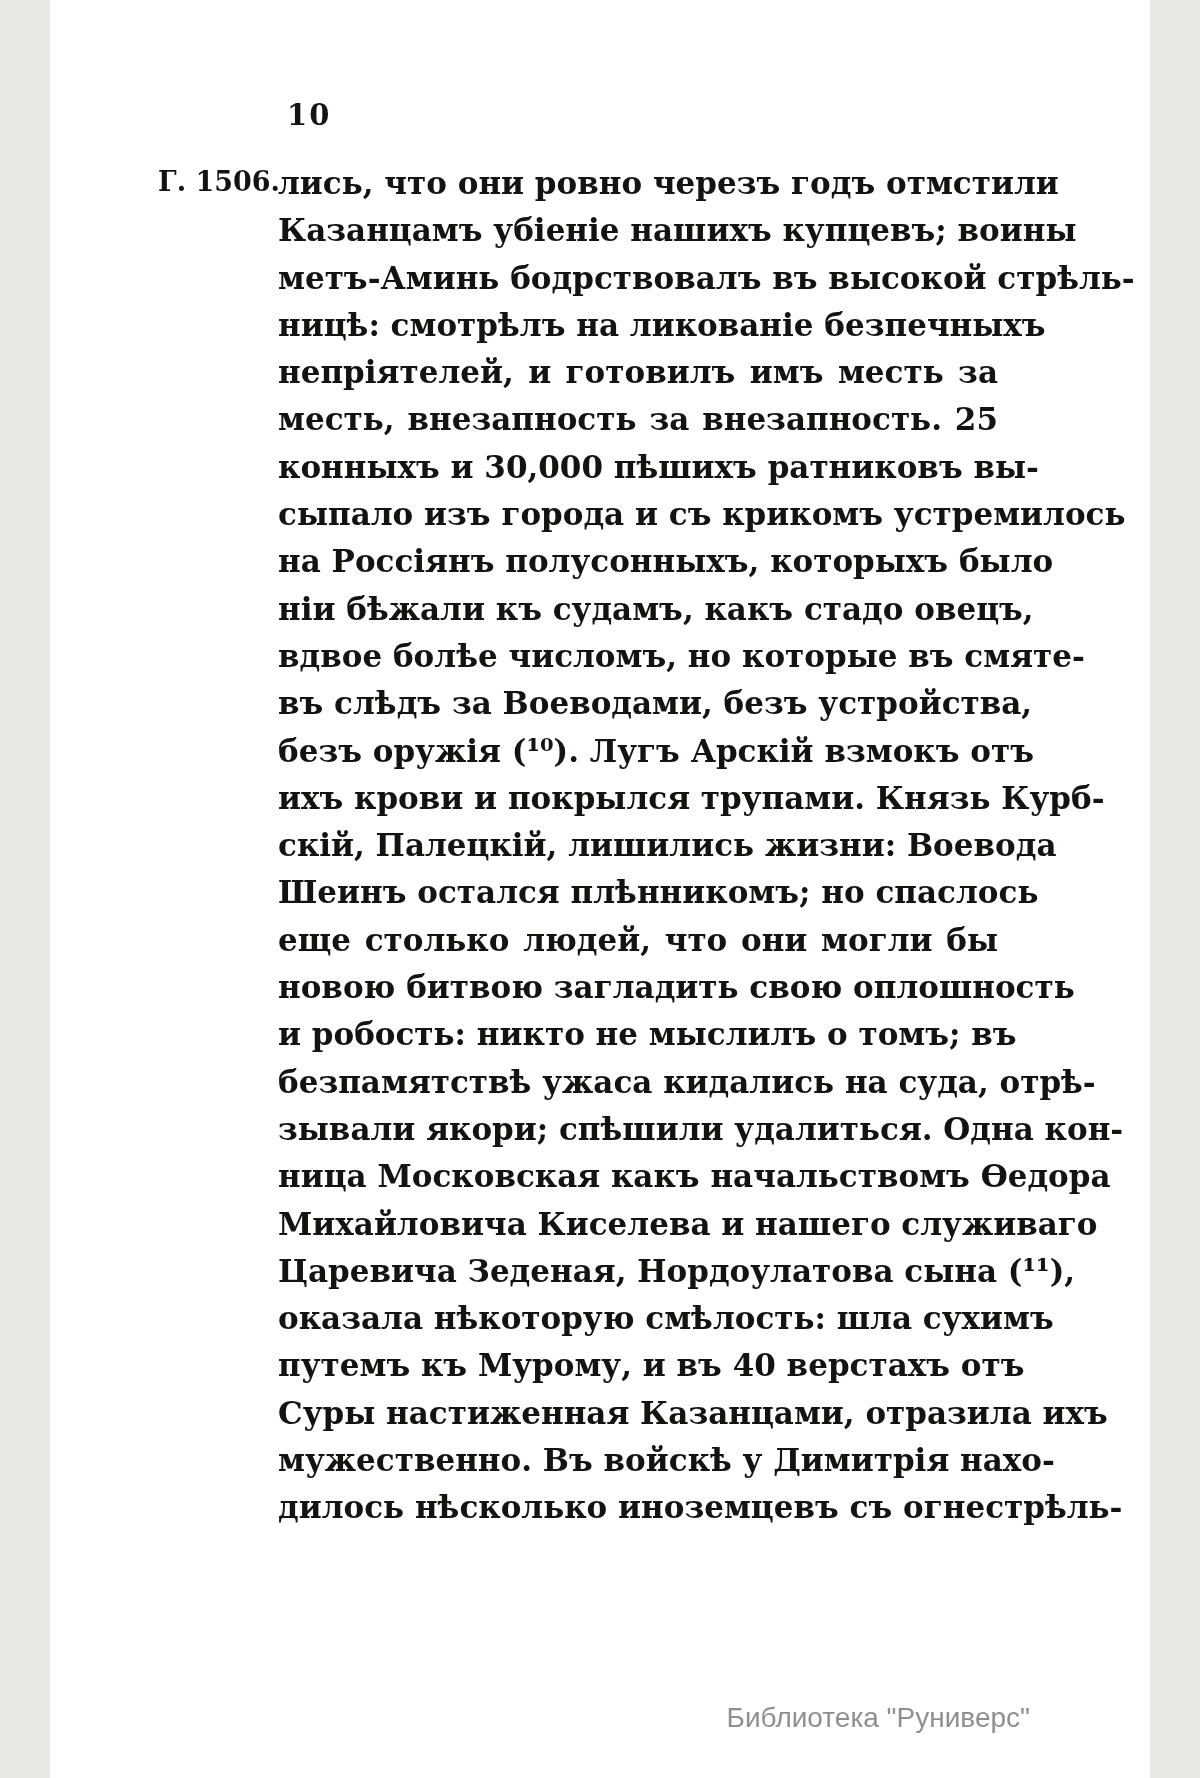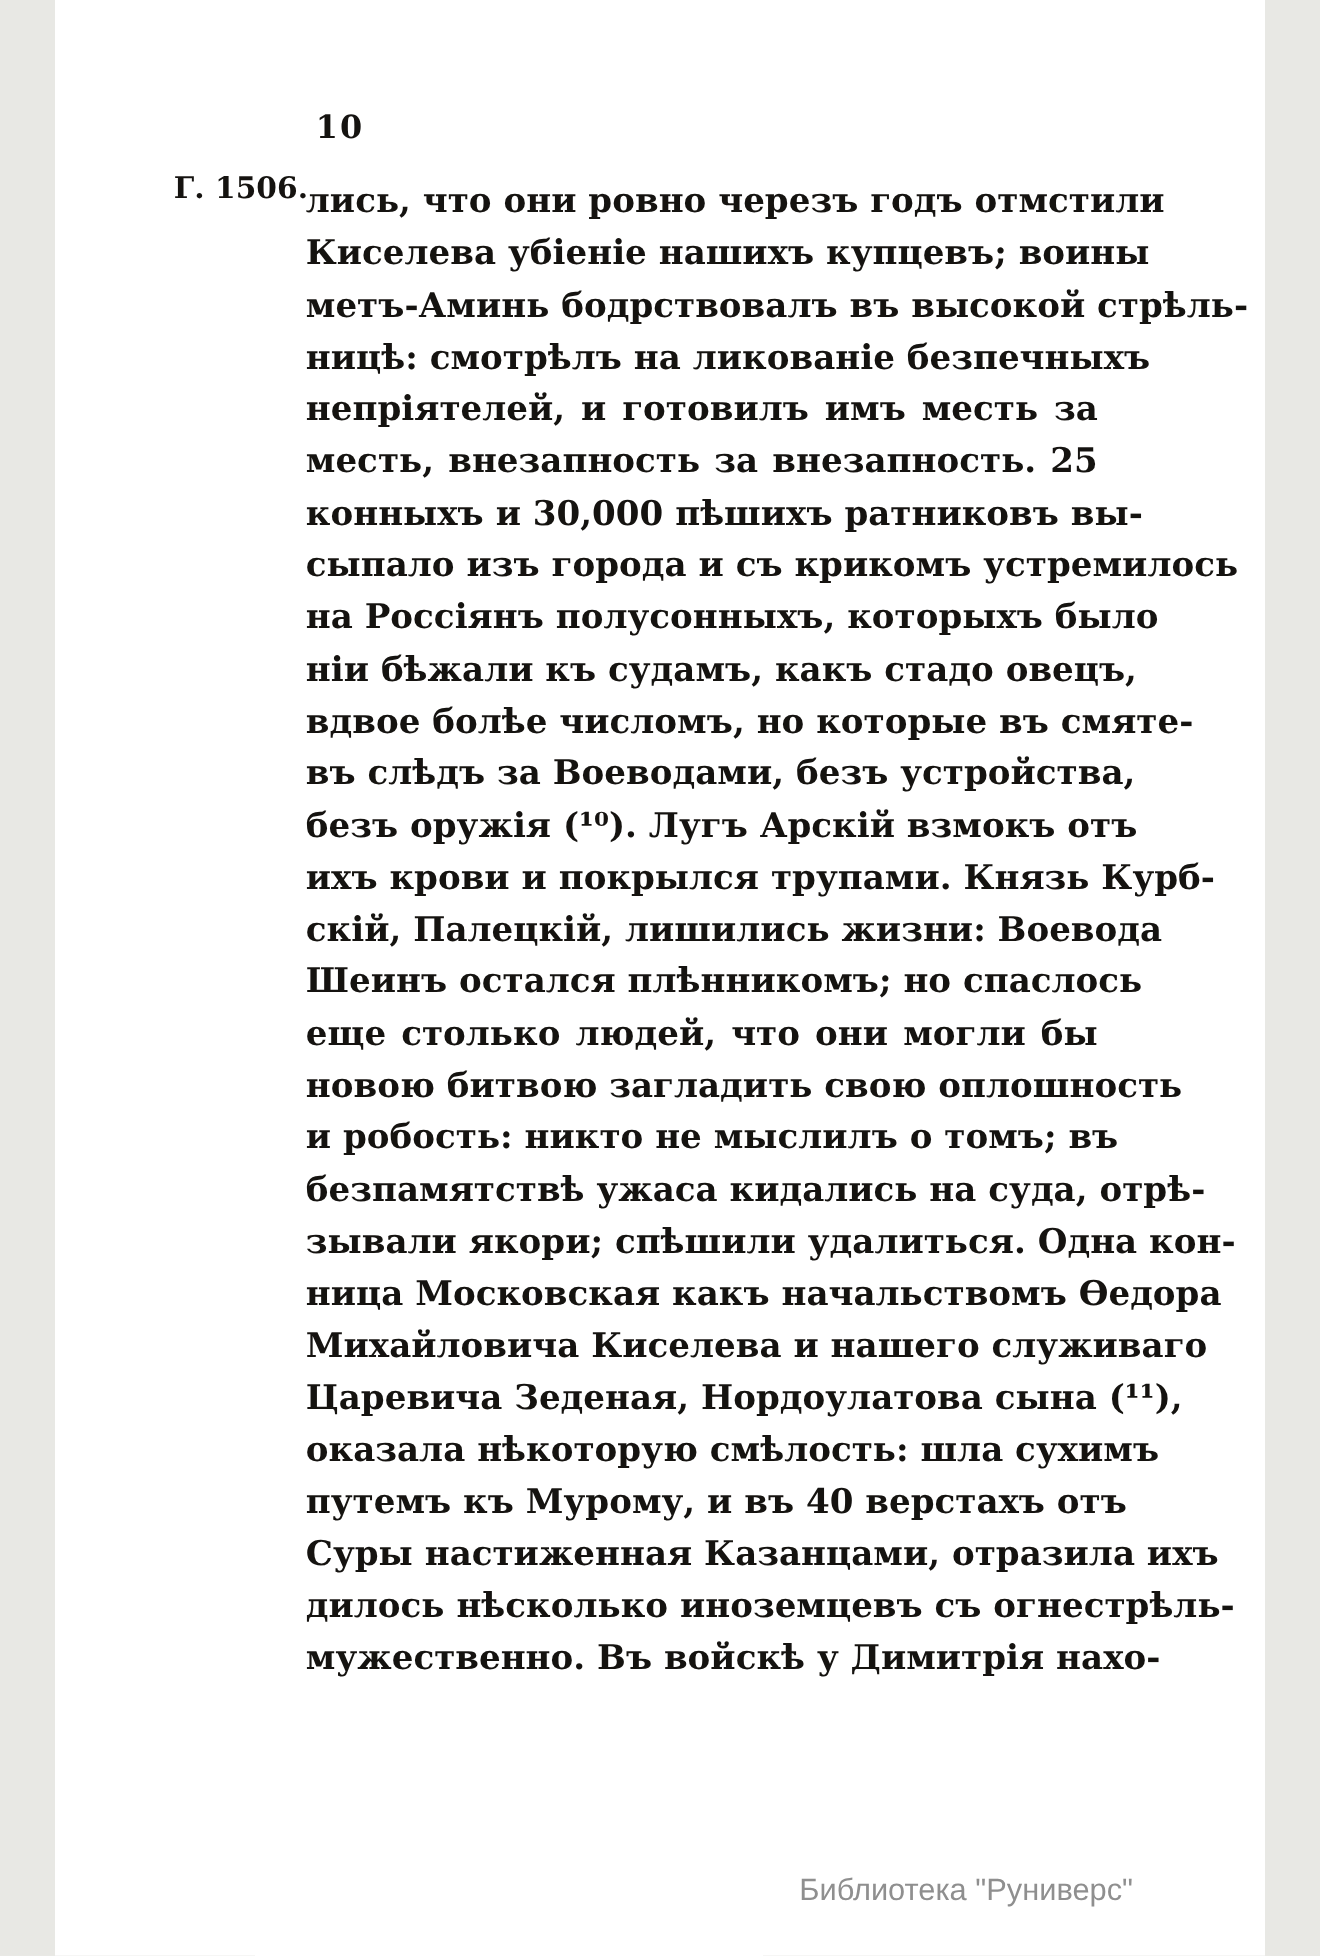--- a/index.html
+++ b/index.html
@@ -21,21 +21,21 @@
     position: absolute;
     left: 237px;
     top: 98px;
     font-size: 29px;
     font-weight: bold;
     letter-spacing: 2px;
   }
   .margin-note {
     position: absolute;
     left: 108px;
-    top: 156px;
+    top: 166px;
     font-size: 27px;
     font-weight: bold;
     white-space: nowrap;
   }
   .text-block {
     position: absolute;
     left: 228px;
     top: 160px;
     width: 720px;
   }
@@ -69,21 +69,21 @@
 <body>
 
 <div class="page">
 
   <div class="page-number">10</div>
 
   <div class="margin-note">Г. 1506.</div>
 
   <div class="text-block">
       <div class="line">лись, что они ровно черезъ годъ отмстили</div>
-      <div class="line">Киселева убіеніе нашихъ купцевъ; воины</div>
+      <div class="line">Казанцамъ убіеніе нашихъ купцевъ; воины</div>
       <div class="line">метъ-Аминь бодрствовалъ въ высокой стрѣль-</div>
       <div class="line">ницѣ: смотрѣлъ на ликованіе безпечныхъ</div>
       <div class="line">непріятелей, и готовилъ имъ месть за</div>
       <div class="line">месть, внезапность за внезапность. 25</div>
       <div class="line">конныхъ и 30,000 пѣшихъ ратниковъ вы-</div>
       <div class="line">сыпало изъ города и съ крикомъ устремилось</div>
       <div class="line">на Россіянъ полусонныхъ, которыхъ было</div>
       <div class="line">ніи бѣжали къ судамъ, какъ стадо овецъ,</div>
       <div class="line">вдвое болѣе числомъ, но которые въ смяте-</div>
       <div class="line">въ слѣдъ за Воеводами, безъ устройства,</div>
@@ -95,19 +95,19 @@
       <div class="line">новою битвою загладить свою оплошность</div>
       <div class="line">и робость: никто не мыслилъ о томъ; въ</div>
       <div class="line">безпамятствѣ ужаса кидались на суда, отрѣ-</div>
       <div class="line">зывали якори; спѣшили удалиться. Одна кон-</div>
       <div class="line">ница Московская какъ начальствомъ Ѳедора</div>
       <div class="line">Михайловича Киселева и нашего служиваго</div>
       <div class="line">Царевича Зеденая, Нордоулатова сына (¹¹),</div>
       <div class="line">оказала нѣкоторую смѣлость: шла сухимъ</div>
       <div class="line">путемъ къ Мурому, и въ 40 верстахъ отъ</div>
       <div class="line">Суры настиженная Казанцами, отразила ихъ</div>
+      <div class="line">мужественно. Въ войскѣ у Димитрія нахо-</div>
       <div class="line">дилось нѣсколько иноземцевъ съ огнестрѣль-</div>
-      <div class="line">мужественно. Въ войскѣ у Димитрія нахо-</div>
     </div>
 
   <div class="watermark">Библиотека "Руниверс"</div>
 
 </div>
 
 </body></html>

